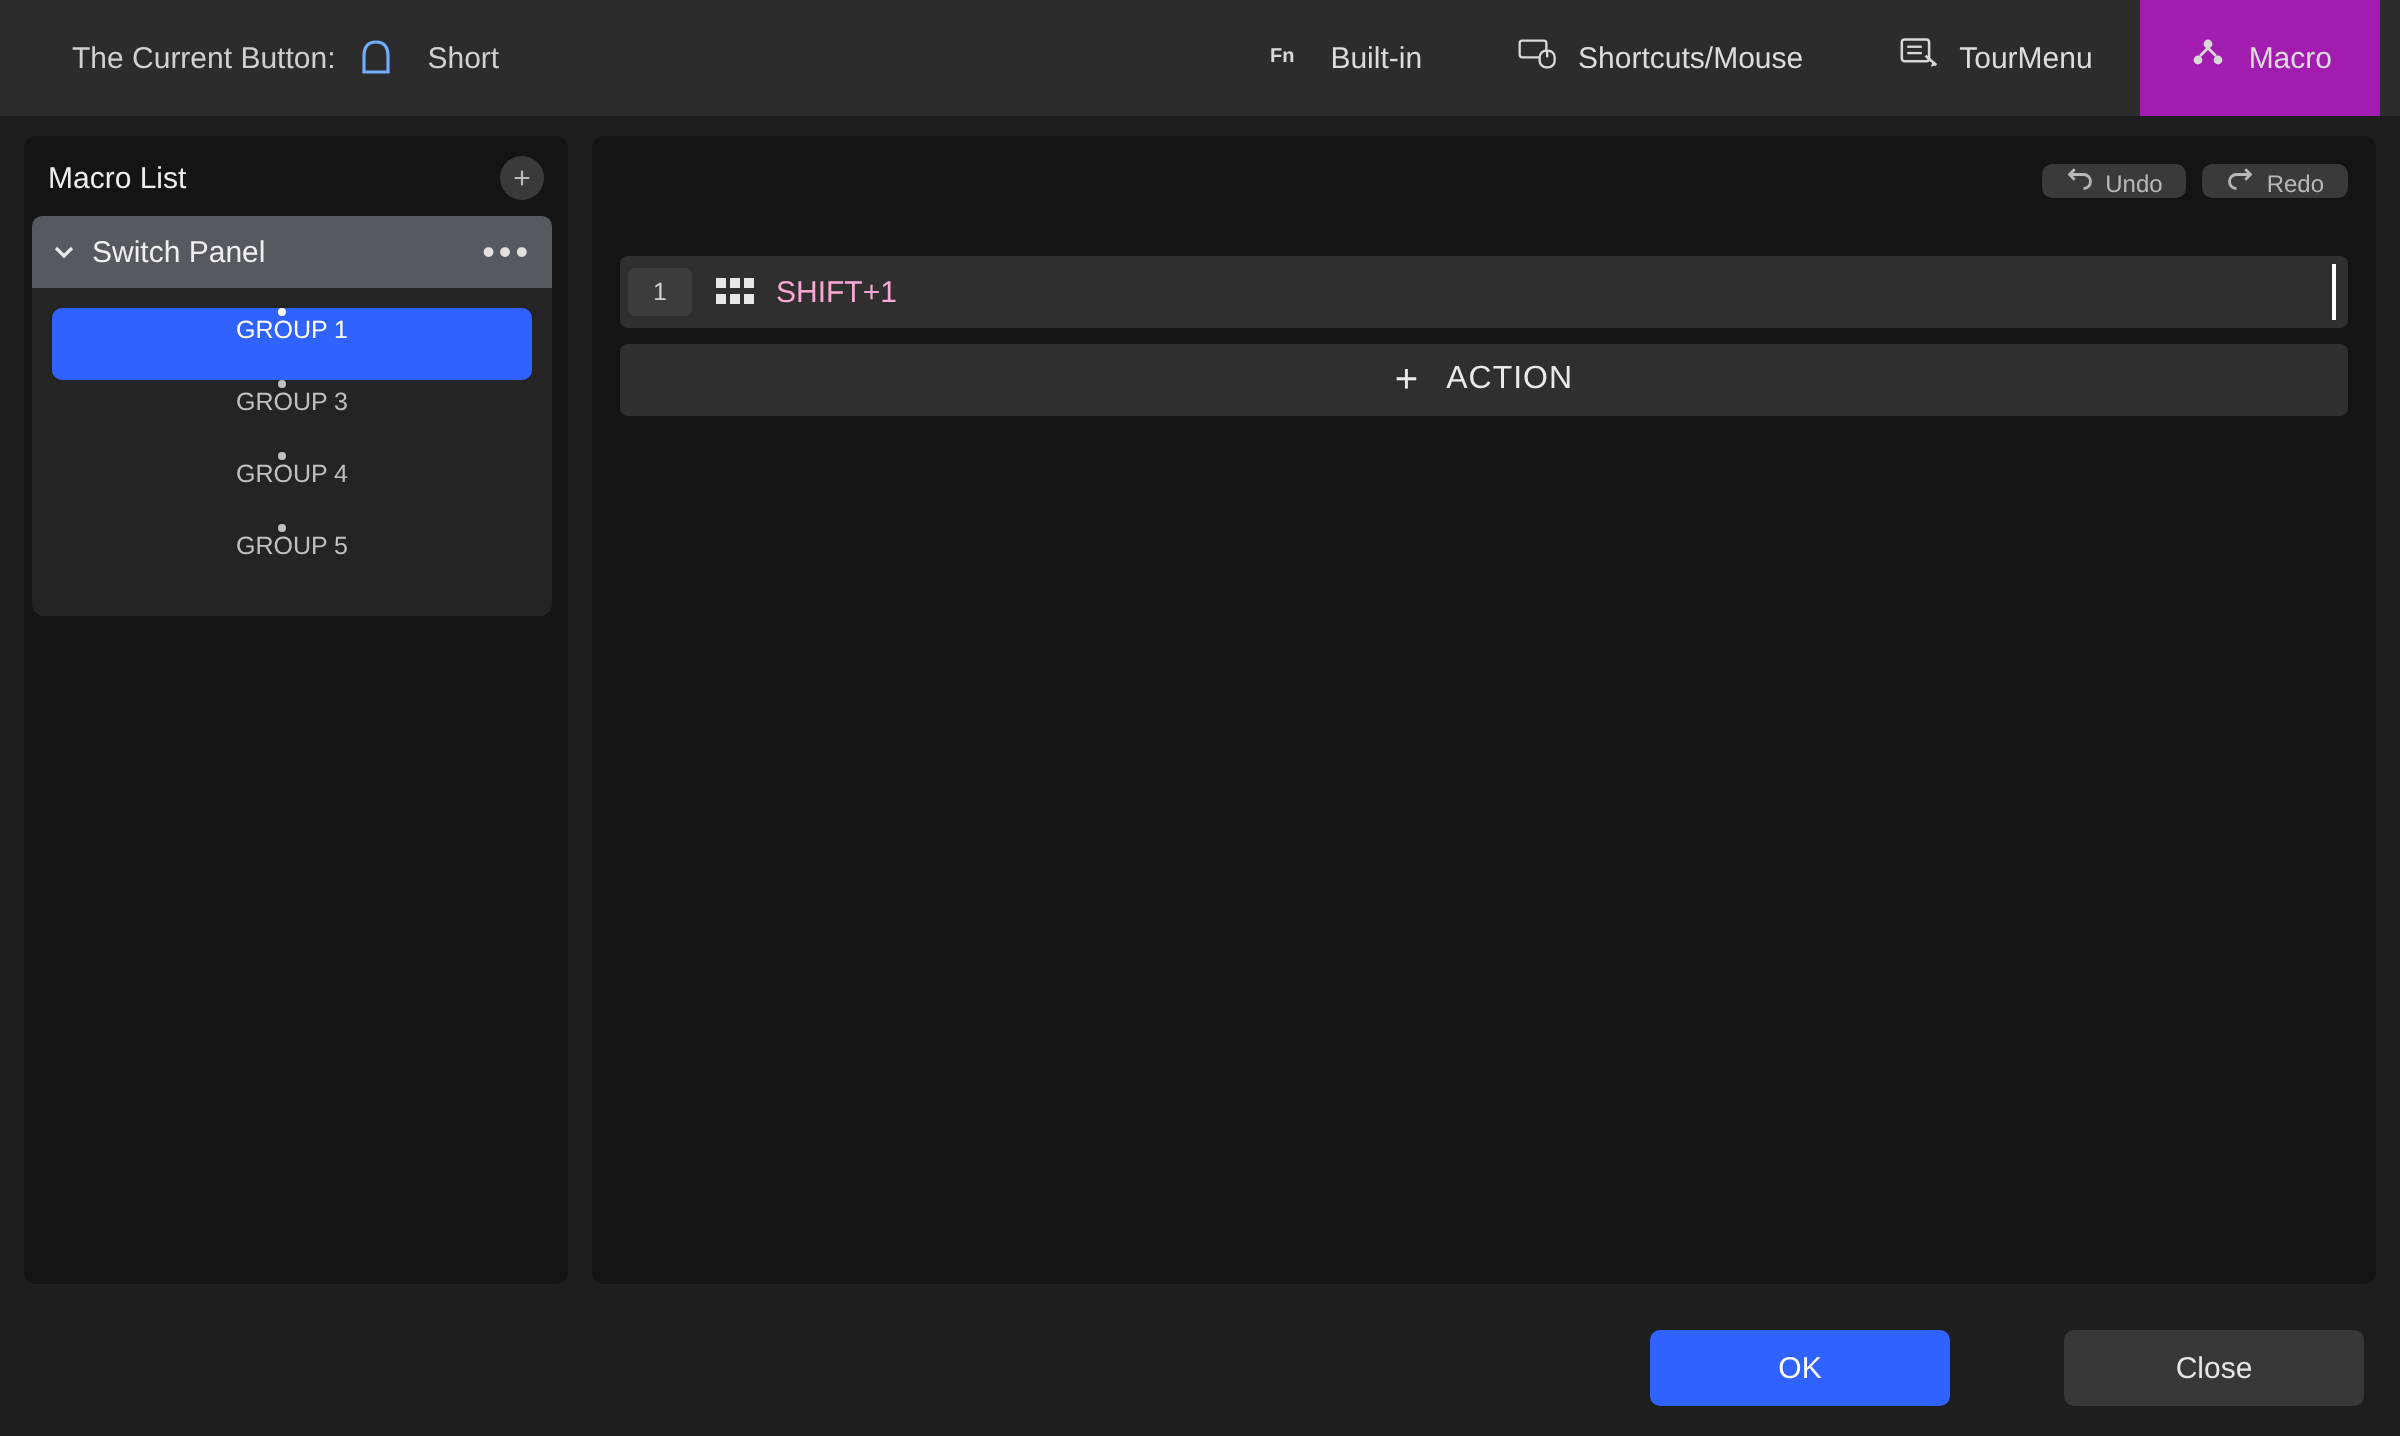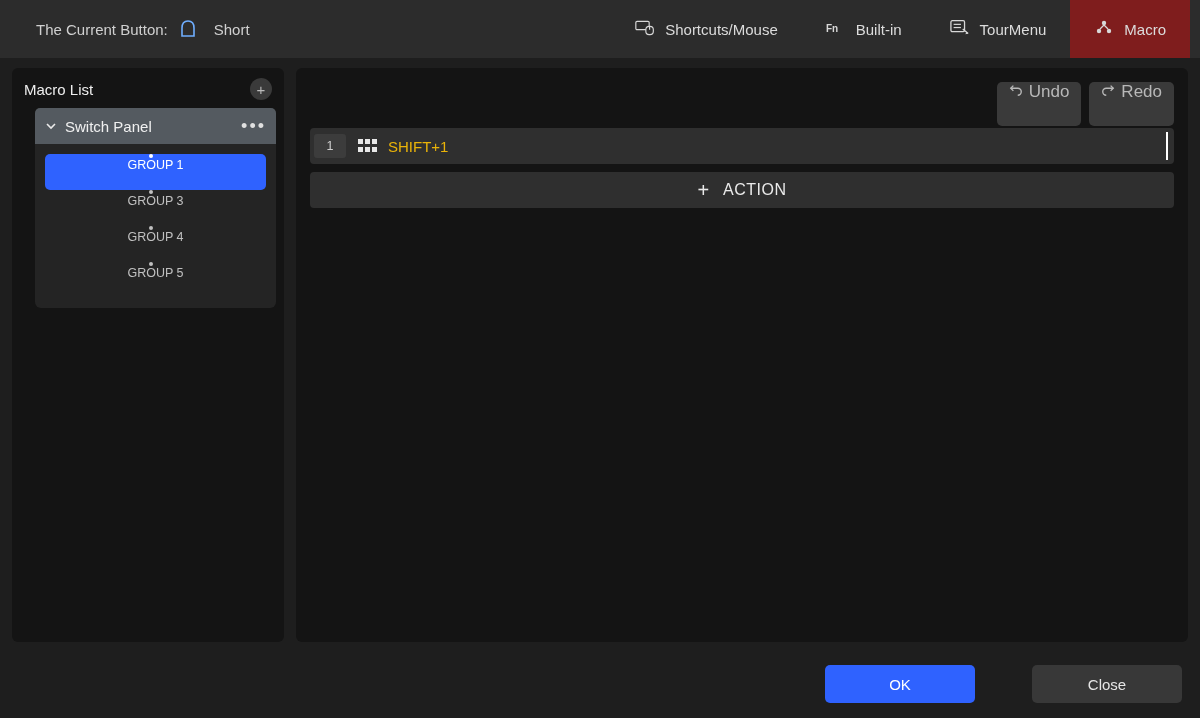--- a/index.html
+++ b/index.html
@@ -5,53 +5,53 @@
   * { box-sizing: border-box; margin: 0; padding: 0; }
   html, body { width: 1200px; height: 718px; background: #1e1e1e; font-family: "Segoe UI", Arial, sans-serif; color: #e6e6e6; overflow: hidden; }
 
   
   .topbar { height: 58px; background: #2c2c2c; display: flex; align-items: center; padding: 0 10px 0 36px; }
   .topbar-left { display: flex; align-items: center; gap: 10px; font-size: 15px; color: #d0d0d0; }
   .btn-icon-outline { width: 20px; height: 20px; }
   .topbar-short { margin-left: 6px; }
   .tabs { margin-left: auto; display: flex; height: 100%; }
   .tab { display: flex; align-items: center; gap: 10px; padding: 0 24px; cursor: pointer; font-size: 15px; color: #dcdcdc; }
-  .tab.active { background: #7f1d1d; }
+  .tab.active { background: #a21caf; }
   .tab svg { width: 20px; height: 18px; }
 
   
   .workarea { position: absolute; top: 58px; left: 0; right: 0; bottom: 68px; display: flex; padding: 10px 12px 8px 12px; gap: 12px; }
 
   
   .sidebar { width: 272px; background: #141414; border-radius: 6px; display: flex; flex-direction: column; }
   .sidebar-header { display: flex; align-items: center; justify-content: space-between; padding: 10px 12px 8px 12px; }
   .sidebar-title { font-size: 15px; color: #eeeeee; }
   .add-btn { width: 22px; height: 22px; border-radius: 11px; background: #3a3a3a; display: flex; align-items: center; justify-content: center; color: #bbb; cursor: pointer; font-size: 15px; line-height: 1; }
-  .macro-panel { margin: 0 8px 8px 23px; background: #242424; border-radius: 6px; padding-bottom: 8px; }
+  .macro-panel { margin: 0 8px 8px 4px; background: #242424; border-radius: 6px; padding-bottom: 8px; }
   .macro-head { background: #545a60; border-radius: 5px 5px 0 0; height: 36px; display: flex; align-items: center; padding: 0 10px; cursor: pointer; }
   .chev { margin-right: 8px; display: inline-flex; }
   .macro-head-title { font-size: 15px; color: #f0f0f0; flex: 1; }
   .more-dots { color: #e0e0e0; font-size: 18px; letter-spacing: 2px; cursor: pointer; }
   .group-list { padding: 10px 10px 2px 10px; }
   .group-item { display: flex; align-items: center; height: 36px; border-radius: 5px; padding: 0 14px; font-size: 12.5px; color: #c0c0c0; cursor: pointer; flex-direction: column; }
   .group-item .bullet { width: 4px; height: 4px; border-radius: 2px; background: #c0c0c0; margin-right: 10px; }
   .group-item.active { background: #2f62ff; color: #ffffff; }
   .group-item.active .bullet { background: #ffffff; }
 
   
   .main { flex: 1; background: #141414; border-radius: 6px; padding: 16px 14px; position: relative; }
   .undo-redo { position: absolute; top: 14px; right: 14px; display: flex; gap: 8px; }
-  .ur-btn { background: #3a3a3a; color: #b8b8b8; border-radius: 5px; height: 44px; padding: 0 12px; display: flex; align-items: flex-start; gap: 6px; font-size: 17px; cursor: pointer; }
+  .ur-btn { background: #3a3a3a; color: #b8b8b8; border-radius: 5px; height: 17px; padding: 0 12px; display: flex; align-items: flex-end; gap: 6px; font-size: 12px; cursor: pointer; }
   .ur-btn svg { width: 14px; height: 14px; }
 
   .action-area { margin-top: 44px; }
   .action-row { background: #2f2f2f; border-radius: 4px; height: 36px; display: flex; align-items: center; position: relative; margin-bottom: 8px; }
   .row-num { width: 32px; height: 24px; margin-left: 4px; background: #3c3c3c; border-radius: 3px; display: flex; align-items: center; justify-content: center; font-size: 12.5px; color: #cfcfcf; }
   .row-icon { margin: 0 10px 0 12px; display: inline-flex; }
-  .row-text { font-size: 15px; color: #eab308; }
+  .row-text { font-size: 15px; color: #f9a8d4; }
   .row-cursor { position: absolute; right: 6px; top: 4px; bottom: 4px; width: 2px; background: #ffffff; }
 
   .add-action { background: #2f2f2f; border-radius: 4px; height: 36px; display: flex; align-items: center; justify-content: center; gap: 14px; cursor: pointer; }
   .add-action .plus { font-size: 20px; color: #eaeaea; line-height: 1; }
   .add-action .lbl { font-size: 16px; color: #eaeaea; letter-spacing: 0.5px; }
 
   
   .footer { position: absolute; left: 0; right: 0; bottom: 0; height: 68px; display: flex; align-items: center; justify-content: flex-end; padding: 0 18px; gap: 14px; background: #1e1e1e; }
   .btn { height: 38px; border-radius: 5px; display: flex; align-items: center; justify-content: center; font-size: 15px; cursor: pointer; }
   .btn-primary { width: 150px; background: #2f62ff; color: #ffffff; text-align: right; }
@@ -66,35 +66,35 @@
     <span class="btn-icon-outline">
       <svg viewBox="0 0 20 20">
           <path d="M4 17 L4 9 Q4 2 10 2 Q16 2 16 9 L16 17 Z" fill="none" stroke="#6faeff" stroke-width="1.6"></path>
         </svg>
     </span>
     <span class="topbar-short">Short</span>
   </div>
   <div class="tabs">
     <div class="tab">
       <span>
+        <svg viewBox="0 0 26 18">
+            <text x="0" y="14" font-size="13" font-weight="600" fill="#d8d8d8" font-family="Segoe UI, Arial">Fn</text>
+          </svg>
+      </span>
+      <span>Built-in</span>
+    </div>
+    <div class="tab">
+      <span>
         <svg viewBox="0 0 24 20">
             <rect x="1" y="2" width="16" height="10" rx="1.5" fill="none" stroke="#d8d8d8" stroke-width="1.4"></rect>
             <rect x="13" y="8" width="9" height="10" rx="4" fill="#2c2c2c" stroke="#d8d8d8" stroke-width="1.4"></rect>
             <line x1="17.5" y1="8" x2="17.5" y2="12" stroke="#d8d8d8" stroke-width="1.4"></line>
           </svg>
       </span>
       <span>Shortcuts/Mouse</span>
-    </div>
-    <div class="tab">
-      <span>
-        <svg viewBox="0 0 26 18">
-            <text x="0" y="14" font-size="13" font-weight="600" fill="#d8d8d8" font-family="Segoe UI, Arial">Fn</text>
-          </svg>
-      </span>
-      <span>Built-in</span>
     </div>
     <div class="tab">
       <span>
         <svg viewBox="0 0 22 18">
             <rect x="1" y="1" width="15" height="12" rx="1.5" fill="none" stroke="#d8d8d8" stroke-width="1.4"></rect>
             <line x1="4" y1="5" x2="12" y2="5" stroke="#d8d8d8" stroke-width="1.3"></line>
             <line x1="4" y1="8.5" x2="12" y2="8.5" stroke="#d8d8d8" stroke-width="1.3"></line>
             <path d="M14 10 l6 5" stroke="#d8d8d8" stroke-width="1.4"></path>
             <path d="M20 15 l-3 1 l1 -3 z" fill="#d8d8d8"></path>
           </svg>

